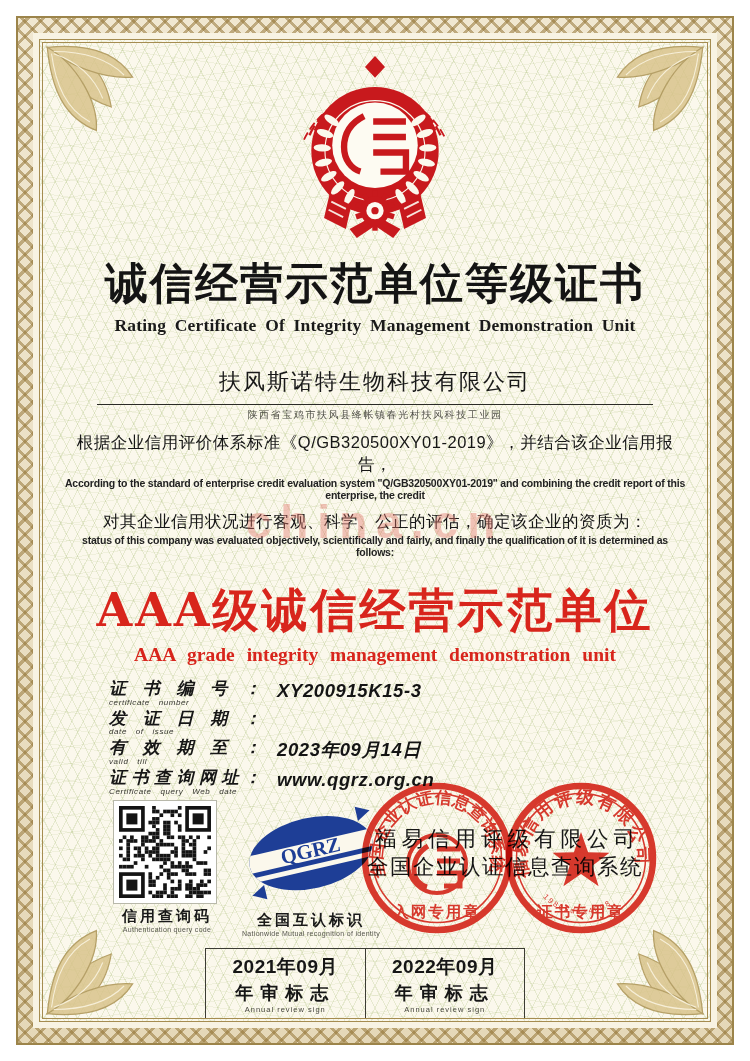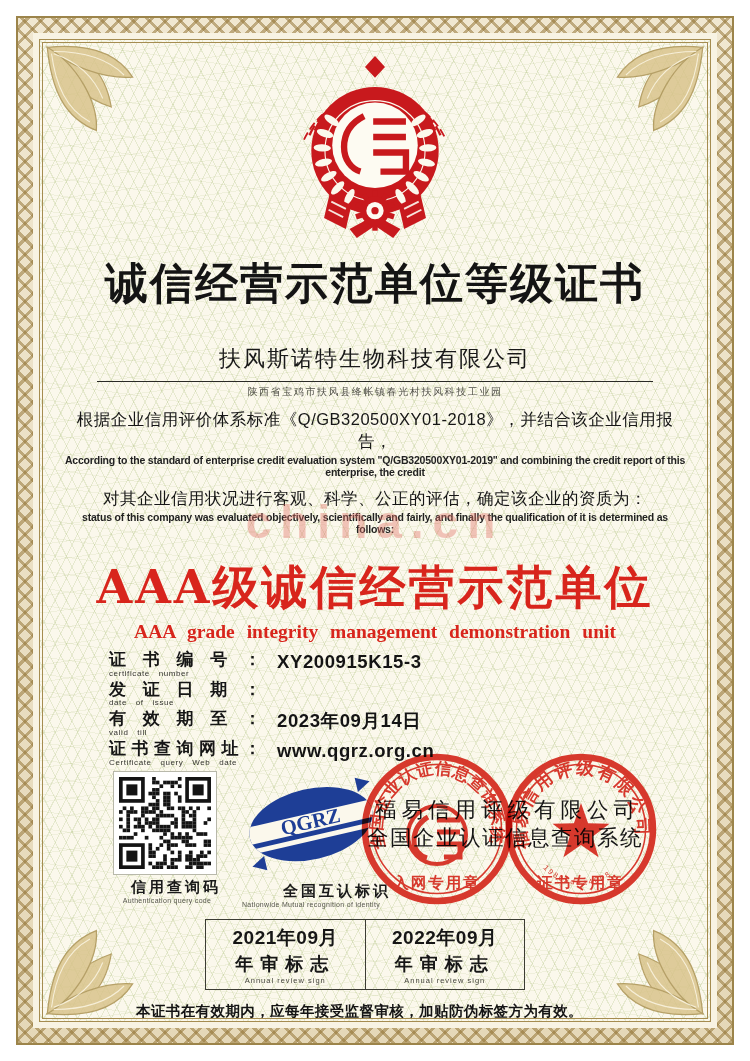--- a/index.html
+++ b/index.html
@@ -47,33 +47,33 @@
   .divider { width:556px; border-top:1.8px solid #2a2a26; margin:7px auto 3px; }
   .address { font-size:10px; color:#4e4e46; letter-spacing:1.6px;text-align:center; }
 
   .para { margin-top:10px; }
   .para-cn { font-size:16.5px; color:#161616; font-weight:500; letter-spacing:.5px; }
   .para-en { font-size:10.5px; color:#222; font-weight:bold; letter-spacing:-.2px; margin-top:1px; }
 
   .grade-cn { margin-top:22px; font-size:46px; font-weight:900; color:#d8251c; letter-spacing:3px; font-family:"DejaVu Serif","Liberation Serif",serif; }
   .grade-en { font-size:19.5px; font-weight:bold; color:#d8251c; font-family:"Liberation Serif",serif; word-spacing:7px; margin-top:2px; }
 
-  .details { margin:8px 0 0 46px; text-align:left; }
+  .details { margin:14px 0 0 46px; text-align:left;font-style:italic; }
   .drow { display:flex; align-items:flex-start; margin-bottom:3px; }
   .dlabel { width:152px; }
   .dcn { display:block; font-size:17px; font-weight:bold; color:#161616; text-align:justify; text-align-last:justify; line-height:1.1; }
   .den { display:block; font-size:8px; color:#33332e; letter-spacing:.6px; word-spacing:6px; margin-top:-1px; }
   .dval { font-size:18.5px; font-weight:600; color:#141414; margin-left:16px; letter-spacing:.6px; line-height:1.2; }
 
   .lower { position:relative; height:140px; margin-top:4px; text-align:left; }
 
   .qr-block { position:absolute; left:50px; top:0; width:108px; }
   .qr-box { width:104px; height:104px; background:#fff; border:1px solid #b8b8aa; padding:5px; }
   .qr-box svg { width:92px; height:92px; display:block; }
-  .mark-cn { font-size:15px; font-weight:bold; color:#191919; letter-spacing:3px; text-align:right; margin-top:3px; }
+  .mark-cn { font-size:15px; font-weight:bold; color:#191919; letter-spacing:3px; text-align:center; margin-top:3px; }
   .mark-en { font-size:7px; color:#55554c; text-align:center; letter-spacing:.3px; }
 
   .qgrz-block { position:absolute; left:168px; top:6px; width:160px; text-align:center; }
   .qgrz-logo { width:148px; height:98px; }
 
   .issuer-line { position:absolute; color:#161616; font-weight:500; z-index:3; white-space:nowrap; }
   .issuer1 { left:312px; top:24px; font-size:21.5px; letter-spacing:5px; }
   .issuer2 { left:304px; top:52px; font-size:21.5px; letter-spacing:1.5px; }
 
   .stamp { position:absolute; width:152px; height:152px; z-index:4; opacity:.92; mix-blend-mode:multiply; }
@@ -212,27 +212,28 @@
         <rect x="97" y="154" width="6" height="8" transform="rotate(252 100 176)"></rect>
         <rect x="97" y="154" width="6" height="8" transform="rotate(288 100 176)"></rect>
         <rect x="97" y="154" width="6" height="8" transform="rotate(324 100 176)"></rect>
       </g>
       <circle cx="100" cy="176" r="16" fill="#c8191d"></circle>
       <circle cx="100" cy="176" r="9.5" fill="#fdfbf2"></circle>
       <circle cx="100" cy="176" r="4" fill="#c8191d"></circle>
     </svg>
 
     <div class="title-cn">诚信经营示范单位等级证书</div>
+    <div class="title-en">Rating Certificate Of Integrity Management Demonstration Unit</div>
 
     <div class="company">扶风斯诺特生物科技有限公司</div>
     <div class="divider"></div>
     <div class="address">陕西省宝鸡市扶风县绛帐镇春光村扶风科技工业园</div>
 
     <div class="para">
-      <div class="para-cn">根据企业信用评价体系标准《Q/GB320500XY01-2018》，并结合该企业信用报告，</div>
+      <div class="para-cn">根据企业信用评价体系标准《Q/GB320500XY01-2019》，并结合该企业信用报告，</div>
       <div class="para-en">According to the standard of enterprise credit evaluation system "Q/GB320500XY01-2019" and combining the credit report of this enterprise, the credit</div>
     </div>
     <div class="para">
       <div class="para-cn">对其企业信用状况进行客观、科学、公正的评估，确定该企业的资质为：</div>
       <div class="para-en">status of this company was evaluated objectively, scientifically and fairly, and finally the qualification of it is determined as follows:</div>
     </div>
 
     <div class="grade-cn">AAA级诚信经营示范单位</div>
     <div class="grade-en">AAA grade integrity management demonstration unit</div>
 

